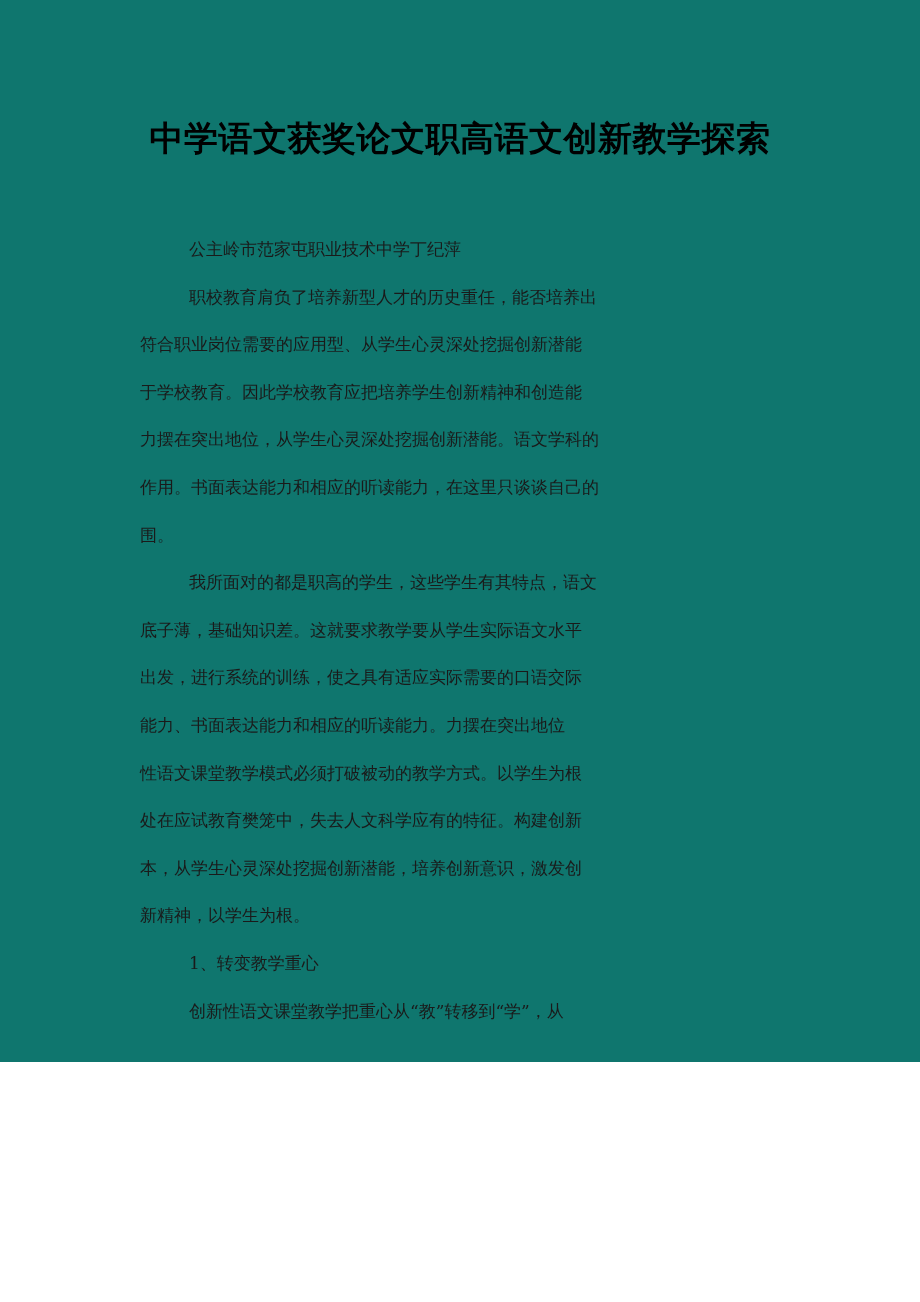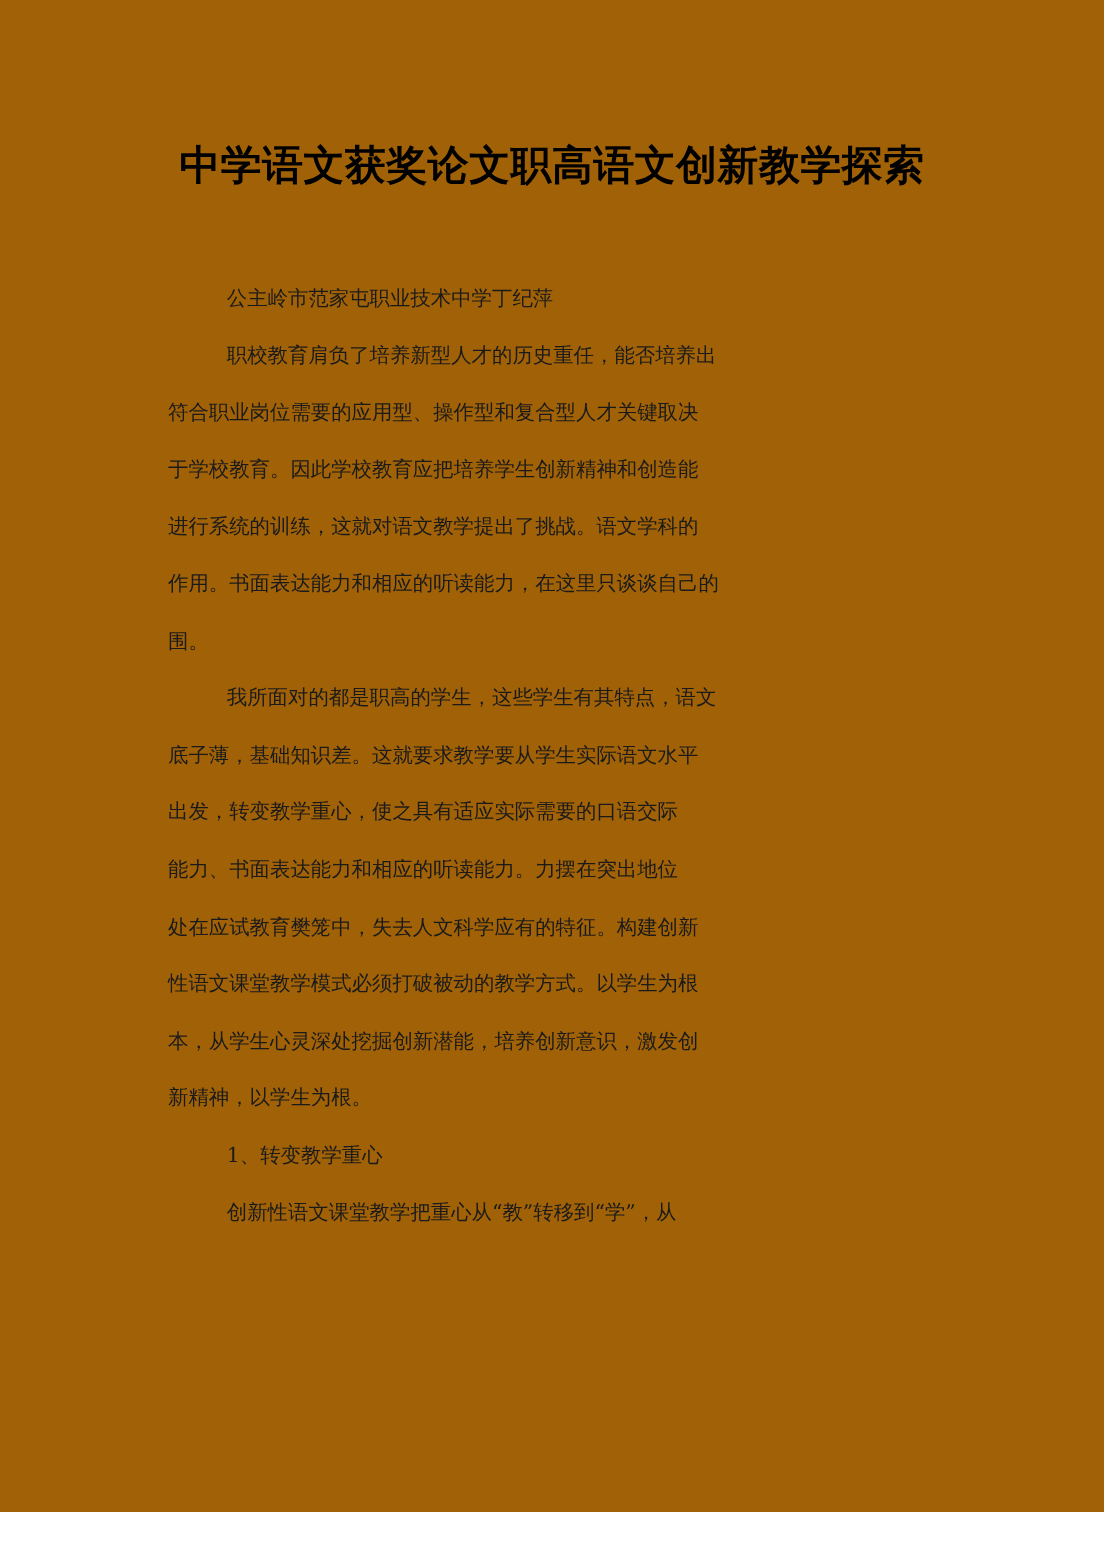--- a/index.html
+++ b/index.html
@@ -13,22 +13,22 @@
       position: relative;
       overflow: hidden;
       font-family: "DejaVu Serif", "Liberation Serif", serif;
       color: #111111;
     }
     .page {
       position: absolute;
       left: 0;
       top: 0;
       width: 920px;
-      height: 1260px;
-      background: #a16207;
+      height: 1062px;
+      background: #0f766e;
     }
     .title {
       position: absolute;
       left: 0;
       top: 112px;
       width: 920px;
       text-align: center;
       font-family: "DejaVu Sans", "Liberation Sans", sans-serif;
       font-weight: bold;
       font-size: 34px;
@@ -61,37 +61,37 @@
 <div class="page">
 
   <h1 class="title" style="margin:0;">中学语文获奖论文职高语文创新教学探索</h1>
 
   <div class="body-text">
 
     <div class="line indent">公主岭市范家屯职业技术中学丁纪萍</div>
 
     <div>
       <div class="line indent">职校教育肩负了培养新型人才的历史重任，能否培养出</div>
-      <div class="line">符合职业岗位需要的应用型、操作型和复合型人才关键取决</div>
+      <div class="line">符合职业岗位需要的应用型、从学生心灵深处挖掘创新潜能</div>
       <div class="line">于学校教育。因此学校教育应把培养学生创新精神和创造能</div>
-      <div class="line">进行系统的训练，这就对语文教学提出了挑战。语文学科的</div>
+      <div class="line">力摆在突出地位，从学生心灵深处挖掘创新潜能。语文学科的</div>
       <div class="line">作用。书面表达能力和相应的听读能力，在这里只谈谈自己的</div>
     </div>
 
     <div>
       <div class="line">围。</div>
     </div>
 
     <div>
       <div class="line indent">我所面对的都是职高的学生，这些学生有其特点，语文</div>
       <div class="line">底子薄，基础知识差。这就要求教学要从学生实际语文水平</div>
-      <div class="line">出发，转变教学重心，使之具有适应实际需要的口语交际</div>
+      <div class="line">出发，进行系统的训练，使之具有适应实际需要的口语交际</div>
       <div class="line">能力、书面表达能力和相应的听读能力。力摆在突出地位</div>
+      <div class="line">性语文课堂教学模式必须打破被动的教学方式。以学生为根</div>
       <div class="line">处在应试教育樊笼中，失去人文科学应有的特征。构建创新</div>
-      <div class="line">性语文课堂教学模式必须打破被动的教学方式。以学生为根</div>
       <div class="line">本，从学生心灵深处挖掘创新潜能，培养创新意识，激发创</div>
       <div class="line">新精神，以学生为根。</div>
     </div>
 
     <div>
       <div class="line indent">1、转变教学重心</div>
     </div>
 
     <div>
       <div class="line indent">创新性语文课堂教学把重心从“教”转移到“学”，从</div>

